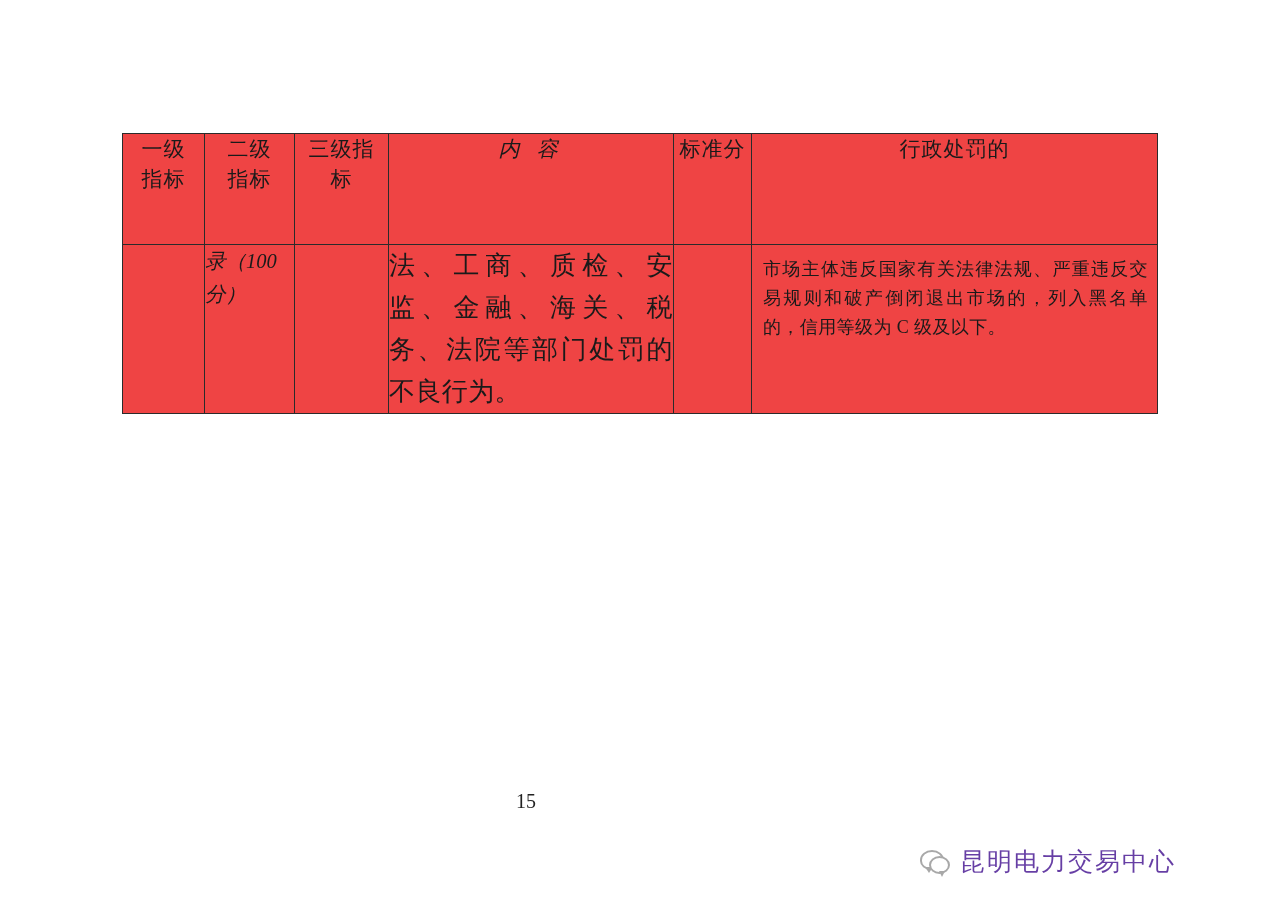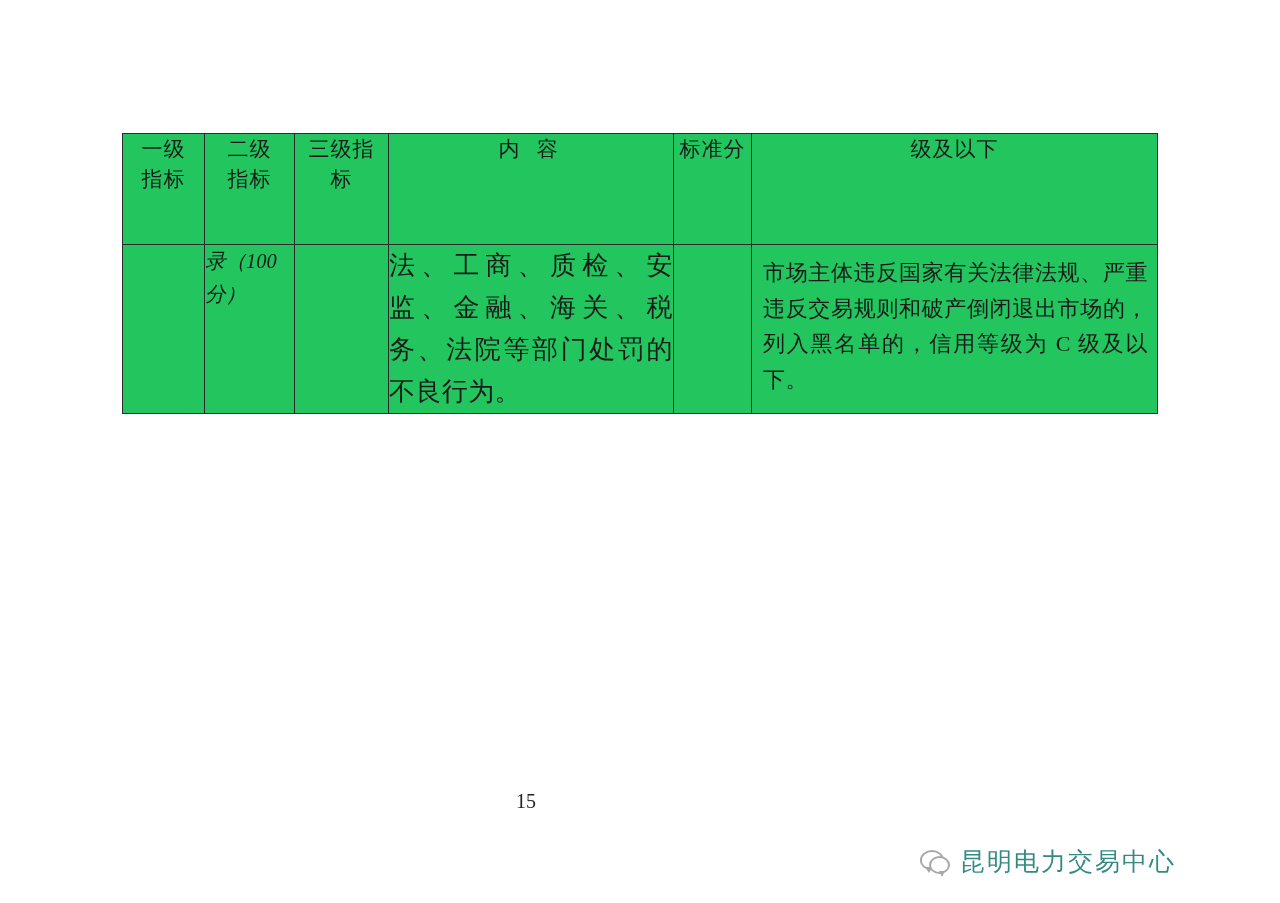--- a/index.html
+++ b/index.html
@@ -31,35 +31,36 @@
     left: 122px;
     top: 133px;
     width: 1035px;
     border-collapse: collapse;
     table-layout: fixed;
   }
   .doc-table td, .doc-table th {
     border: 1.5px solid #2b2b2b;
     vertical-align: top;
     padding: 0;
-    background: #22c55e;
+    background: #ef4444;
   }
 
   .head-cell {
     text-align: center;
     vertical-align: middle;
     font-weight: normal;
     font-size: 21px;
     line-height: 1.45;
     height: 110px;
     padding: 4px 2px;
     letter-spacing: 1px;
   }
   .head-cell.wide {
     letter-spacing: 6px;
+    font-style: italic;
   }
   .head-cell .hl {
     display: block;
   }
 
   .body-cell {
     font-size: 26px;
     line-height: 1.62;
     padding: 10px 9px 10px 10px;
     letter-spacing: 0.4px;
@@ -90,21 +91,21 @@
     border-bottom: 1.5px solid #2b2b2b;
     padding: 10px 9px 13px 11px;
     font-size: 20.5px;
     line-height: 1.62;
     letter-spacing: 0.4px;
     text-align: justify;
     text-justify: inter-ideograph;
   }
   .nested td.bottom-part {
     padding: 10px 9px 13px 11px;
-    font-size: 22px;
+    font-size: 18px;
     line-height: 1.62;
     letter-spacing: 0.4px;
     text-align: justify;
     text-justify: inter-ideograph;
   }
 
   
   .page-number {
     position: absolute;
     left: 0;
@@ -171,21 +172,21 @@
     width: 0;
     height: 0;
     border-left: 3px solid transparent;
     border-right: 3px solid transparent;
     border-top: 6px solid #9a9a9a;
   }
   .footer-text {
     font-size: 25px;
     letter-spacing: 2px;
     font-family: "Liberation Serif", serif;
-    color: #0f766e;
+    color: #4c1d95;
     white-space: nowrap;
   }
 </style>
 </head>
 <body>
 
 <div class="page">
 
   <table class="doc-table">
     <colgroup>
@@ -205,21 +206,21 @@
         <th class="head-cell">
           <span class="hl">二级</span>
           <span class="hl">指标</span>
         </th>
         <th class="head-cell">
           <span class="hl">三级指</span>
           <span class="hl">标</span>
         </th>
         <th class="head-cell wide">内 容</th>
         <th class="head-cell">标准分</th>
-        <th class="head-cell">级及以下</th>
+        <th class="head-cell">行政处罚的</th>
       </tr>
     </thead>
     <tbody>
       <tr>
         <td class="body-cell empty"></td>
         <td class="cell-l2">录（100分）</td>
         <td class="body-cell empty"></td>
         <td class="body-cell">法、工商、质检、安监、金融、海关、税务、法院等部门处罚的不良行为。</td>
         <td class="body-cell empty"></td>
         <td style="padding:0">

